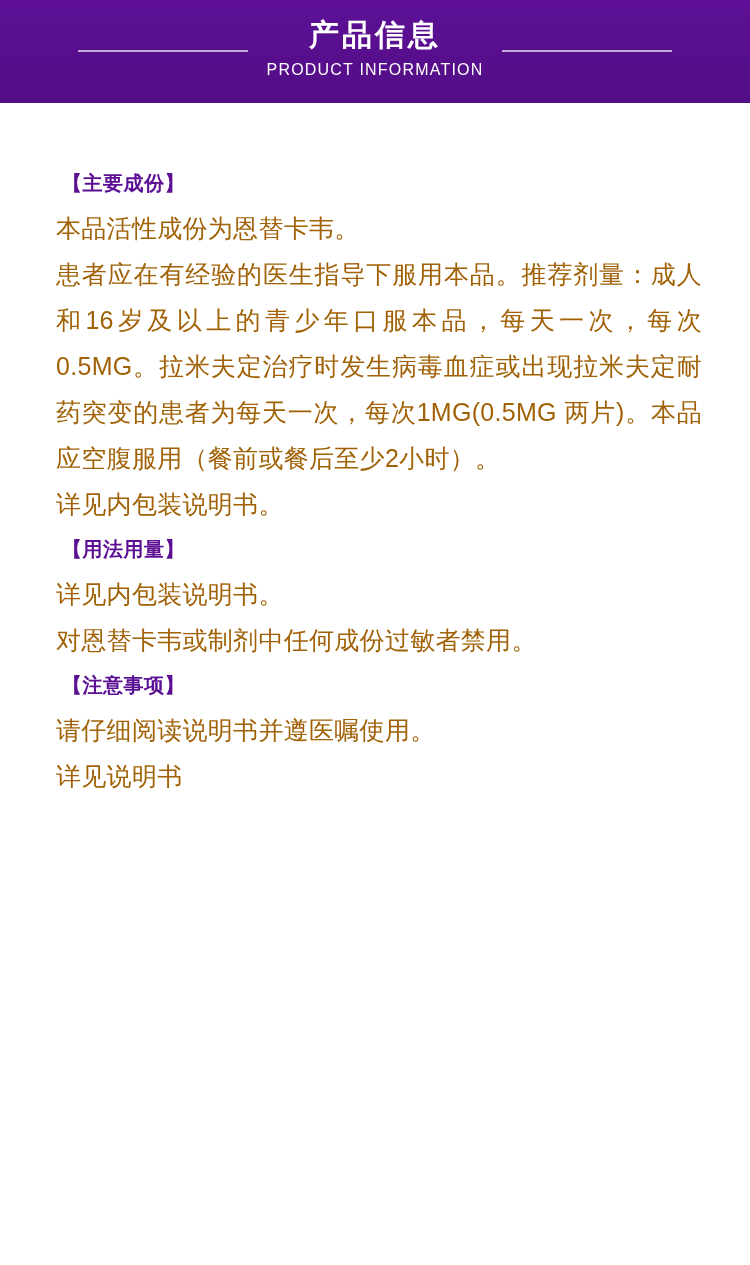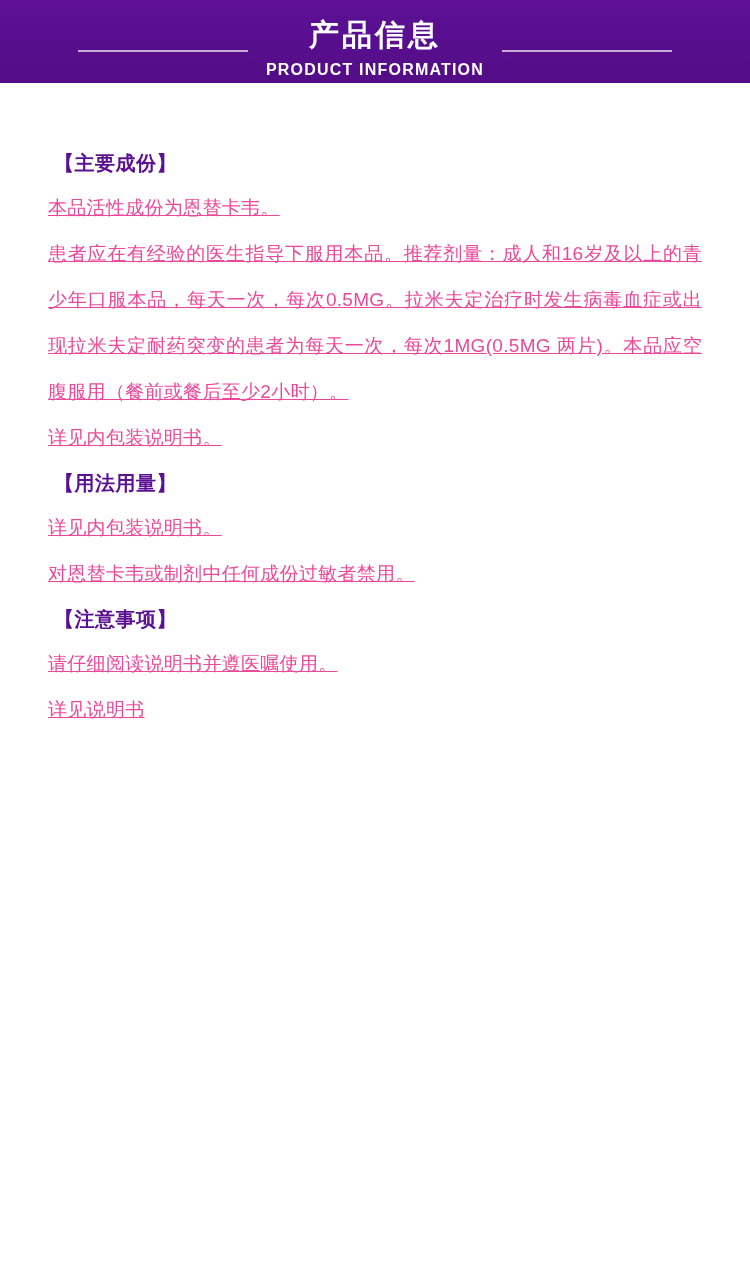--- a/index.html
+++ b/index.html
@@ -18,21 +18,21 @@
     position: relative;
     width: 750px;
     height: 1265px;
     box-sizing: border-box;
   }
 
   
   .banner {
     position: relative;
     width: 100%;
-    height: 83px;
+    height: 103px;
     background: #5b0f93;
     background: linear-gradient(180deg, #5d1096 0%, #530d86 100%);
     box-sizing: border-box;
     overflow: hidden;
   }
   .banner-inner {
     position: absolute;
     left: 0;
     top: 0;
     width: 100%;
@@ -50,21 +50,21 @@
     color: #ffffff;
     letter-spacing: 3px;
     line-height: 38px;
   }
   .banner-sub {
     font-size: 16px;
     color: #ffffff;
     letter-spacing: 1.2px;
     line-height: 24px;
     margin-top: 4px;
-    font-weight: bold;
+    font-weight: normal;
   }
   .rule {
     position: absolute;
     top: 50px;
     height: 2px;
     background: rgba(255,255,255,0.65);
   }
   .rule.left {
     left: 78px;
     width: 170px;
@@ -74,37 +74,37 @@
     width: 170px;
   }
 
   
   .content {
     padding: 58px 48px 0 48px;
     box-sizing: border-box;
   }
   .section {
     margin-bottom: 0;
+    margin-left: 8px;
   }
   .section-heading {
     font-size: 20px;
     font-weight: bold;
     color: #5b0f93;
     line-height: 44px;
     letter-spacing: 0.5px;
     padding-left: 6px;
   }
   .section-body {
-    font-size: 19px;
-    color: #ec4899;
+    font-size: 25px;
+    color: #a16207;
     line-height: 46px;
     letter-spacing: 0.3px;
     text-align: justify;
     font-weight: normal;
-    text-decoration: underline;
   }
 </style>
 </head>
 <body>
 
 <div class="page">
 
   <div class="banner">
     <div class="rule left"></div>
     <div class="rule right"></div>

